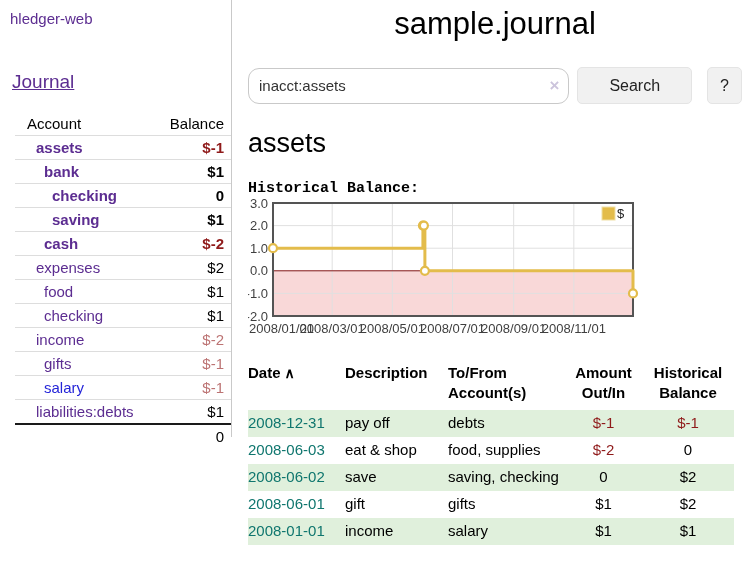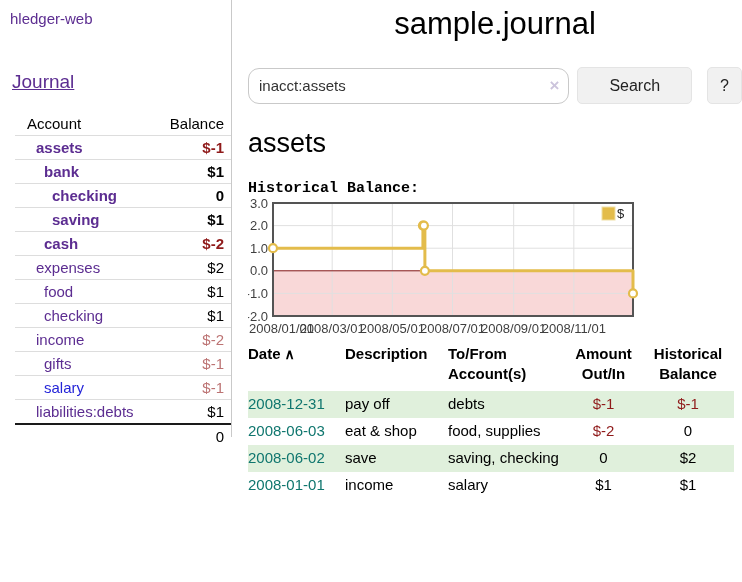--- a/index.html
+++ b/index.html
@@ -34,21 +34,21 @@
     padding:0 30px 0 10px;font-size:15px;color:#333;font-family:"Liberation Sans",sans-serif;outline:none;}
   .clear-x{position:absolute;right:10px;top:50%;transform:translateY(-52%);color:#CCC4DC;font-weight:bold;font-size:17px;cursor:pointer;}
   .btn{height:37px;background:#F1F1F1;border:1px solid #E4E4E4;border-radius:5px;font-size:16px;color:#222;
     font-family:"Liberation Sans",sans-serif;padding:0 31px;margin-left:8px;cursor:pointer;}
   .btn-help{padding:0 12px;margin-left:15px;}
   h2.account-heading{font-size:27px;font-weight:400;margin:24px 0 0 0;color:#000;}
   .chart-label{font-weight:bold;font-size:15px;margin-top:21px;font-family:Liberation Mono, monospace;}
   #chart{}
 
   
-  table.register{border-collapse:collapse;width:486px;font-size:15px;table-layout:fixed;}
+  table.register{border-collapse:collapse;margin-top:19px;width:486px;font-size:15px;table-layout:fixed;}
   table.register col.c-date{width:97px;}
   table.register col.c-desc{width:103px;}
   table.register col.c-acct{width:117px;}
   table.register col.c-amt{width:78px;}
   table.register col.c-bal{width:91px;}
   table.register th{font-weight:bold;text-align:left;vertical-align:top;padding:2px 6px 7px 0;line-height:20px;}
   table.register th.r,table.register td.r{text-align:center;padding-right:1px;}
   table.register td{vertical-align:top;padding:3px 6px 4px 0;line-height:20px;}
   table.register tbody tr:nth-child(odd){background:#E0F0DC;}
   td.date a{color:#0f766e;}
@@ -208,20 +208,27 @@
           <td class="r">0</td>
         </tr>
         <tr>
           <td class="date"><a href="#">2008-06-02</a></td>
           <td>save</td>
           <td>saving, checking</td>
           <td class="r">0</td>
           <td class="r">$2</td>
         </tr>
         <tr>
+          <td class="date"><a href="#">2008-06-01</a></td>
+          <td>gift</td>
+          <td>gifts</td>
+          <td class="r">$1</td>
+          <td class="r">$2</td>
+        </tr>
+        <tr>
           <td class="date"><a href="#">2008-01-01</a></td>
           <td>income</td>
           <td>salary</td>
           <td class="r">$1</td>
           <td class="r">$1</td>
         </tr>
       </tbody>
   </table>
 </main>
 

